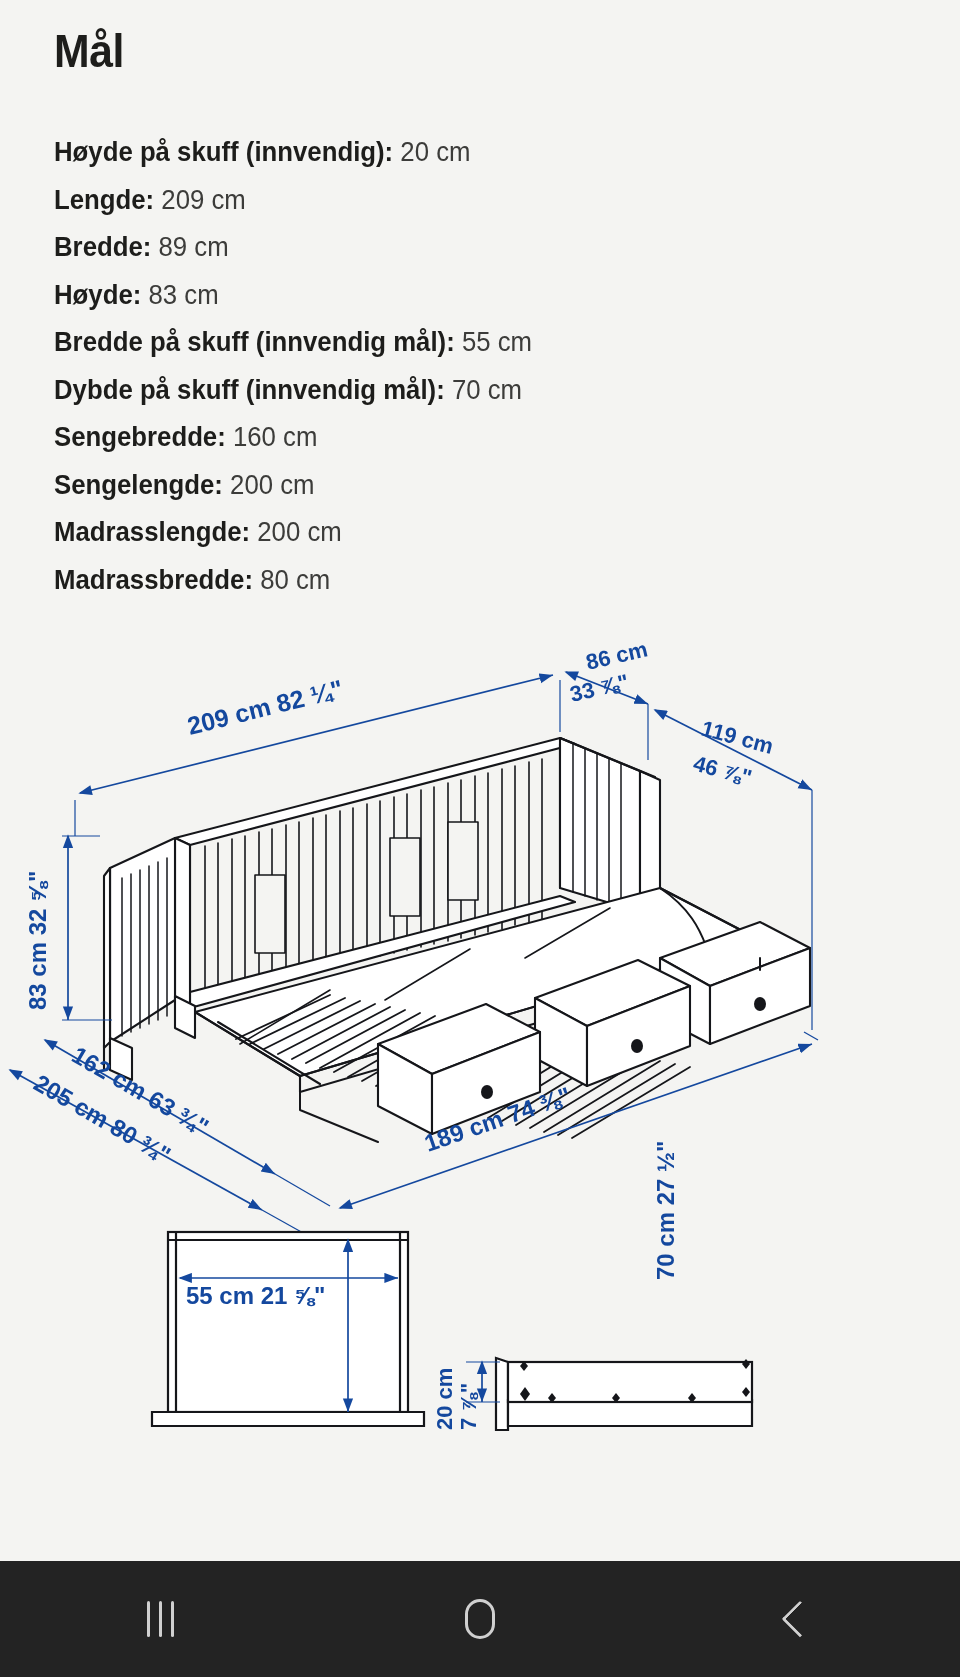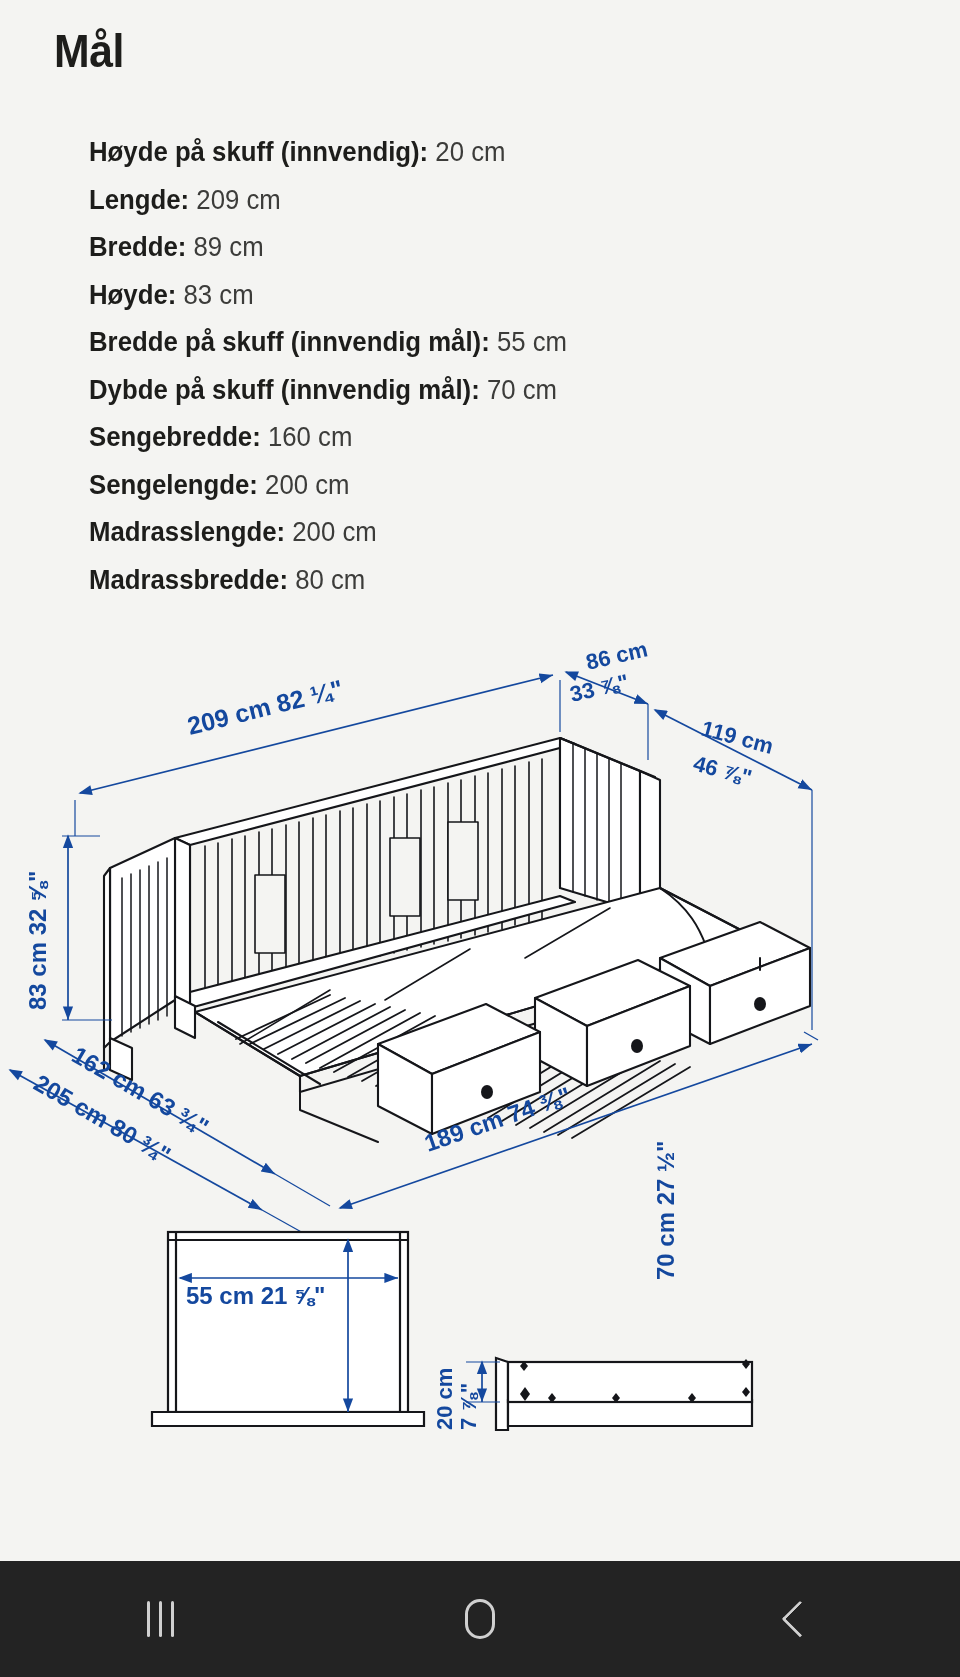--- a/index.html
+++ b/index.html
@@ -32,21 +32,20 @@
     color: #1d1d1b;
     font-stretch: condensed;
     transform: scaleX(0.93);
     transform-origin: left top;
   }
 
   #spec-list {
     position: absolute;
     left: 54px; top: 128px;
     width: 860px;
-    margin-left: 35px;
   }
   .spec-row {
     font-size: 28px;
     line-height: 47.5px;
     color: #2b2b29;
     white-space: nowrap;
     transform: scaleX(0.92);
     transform-origin: left center;
   }
   .spec-label {

